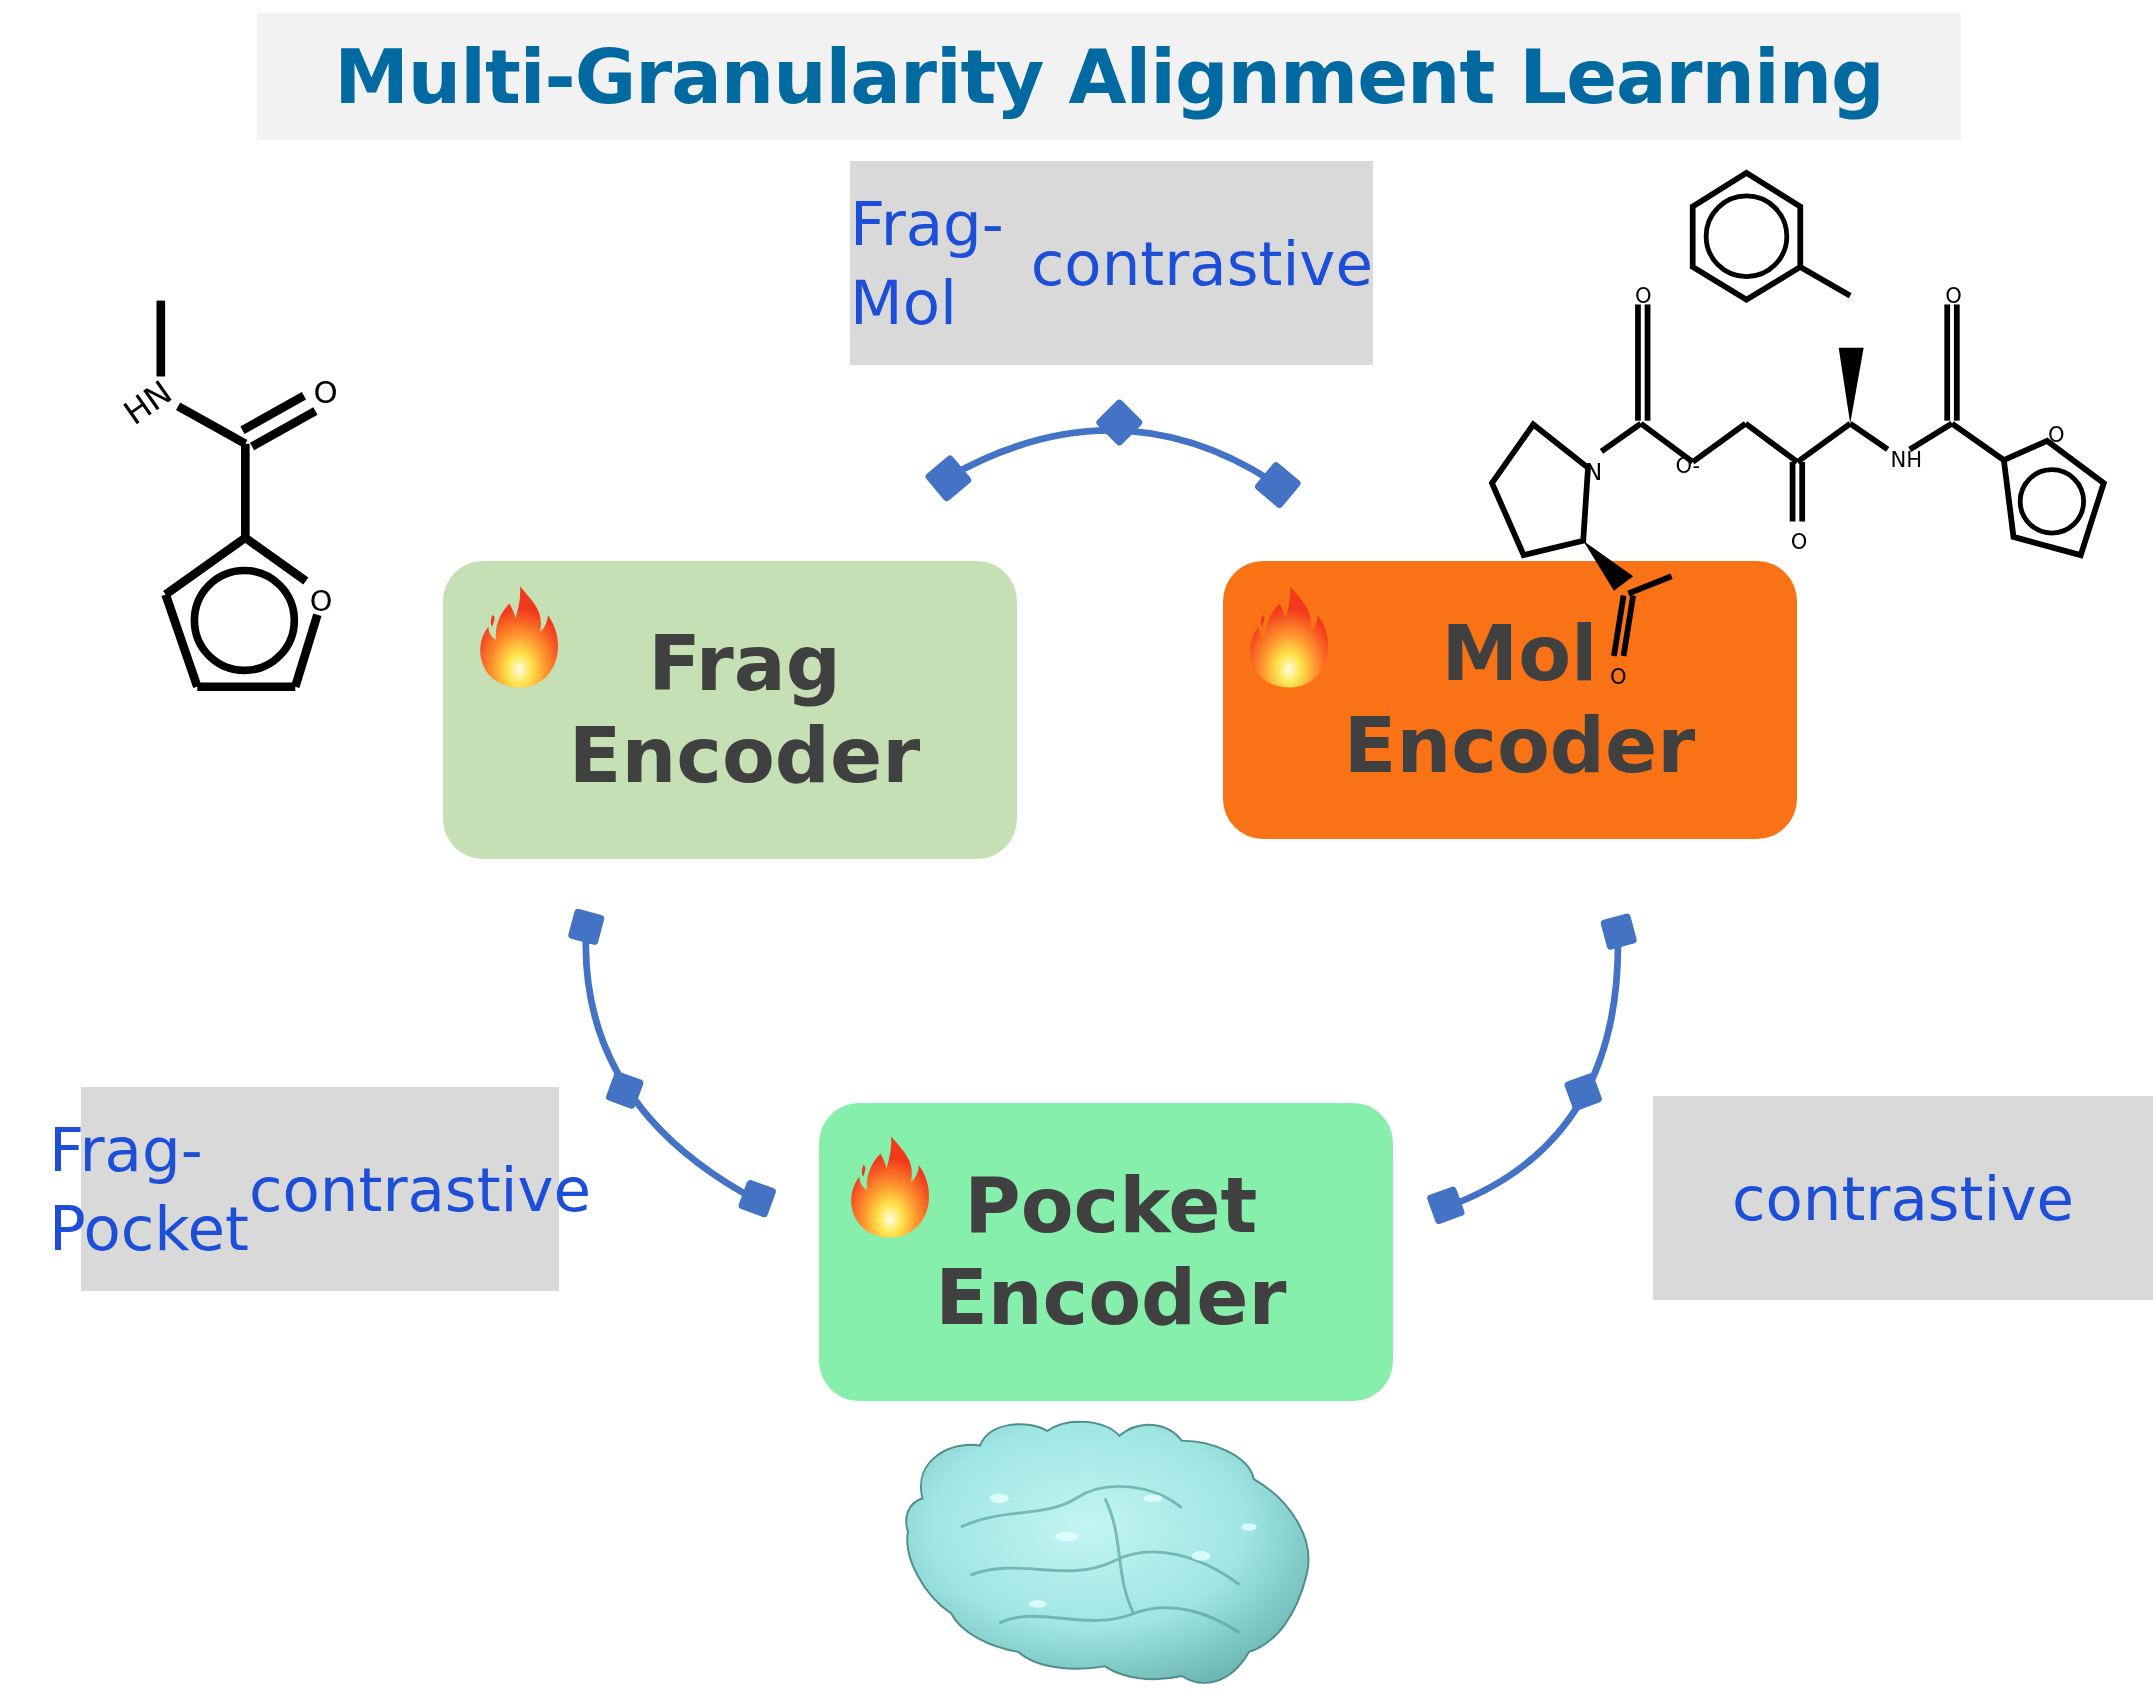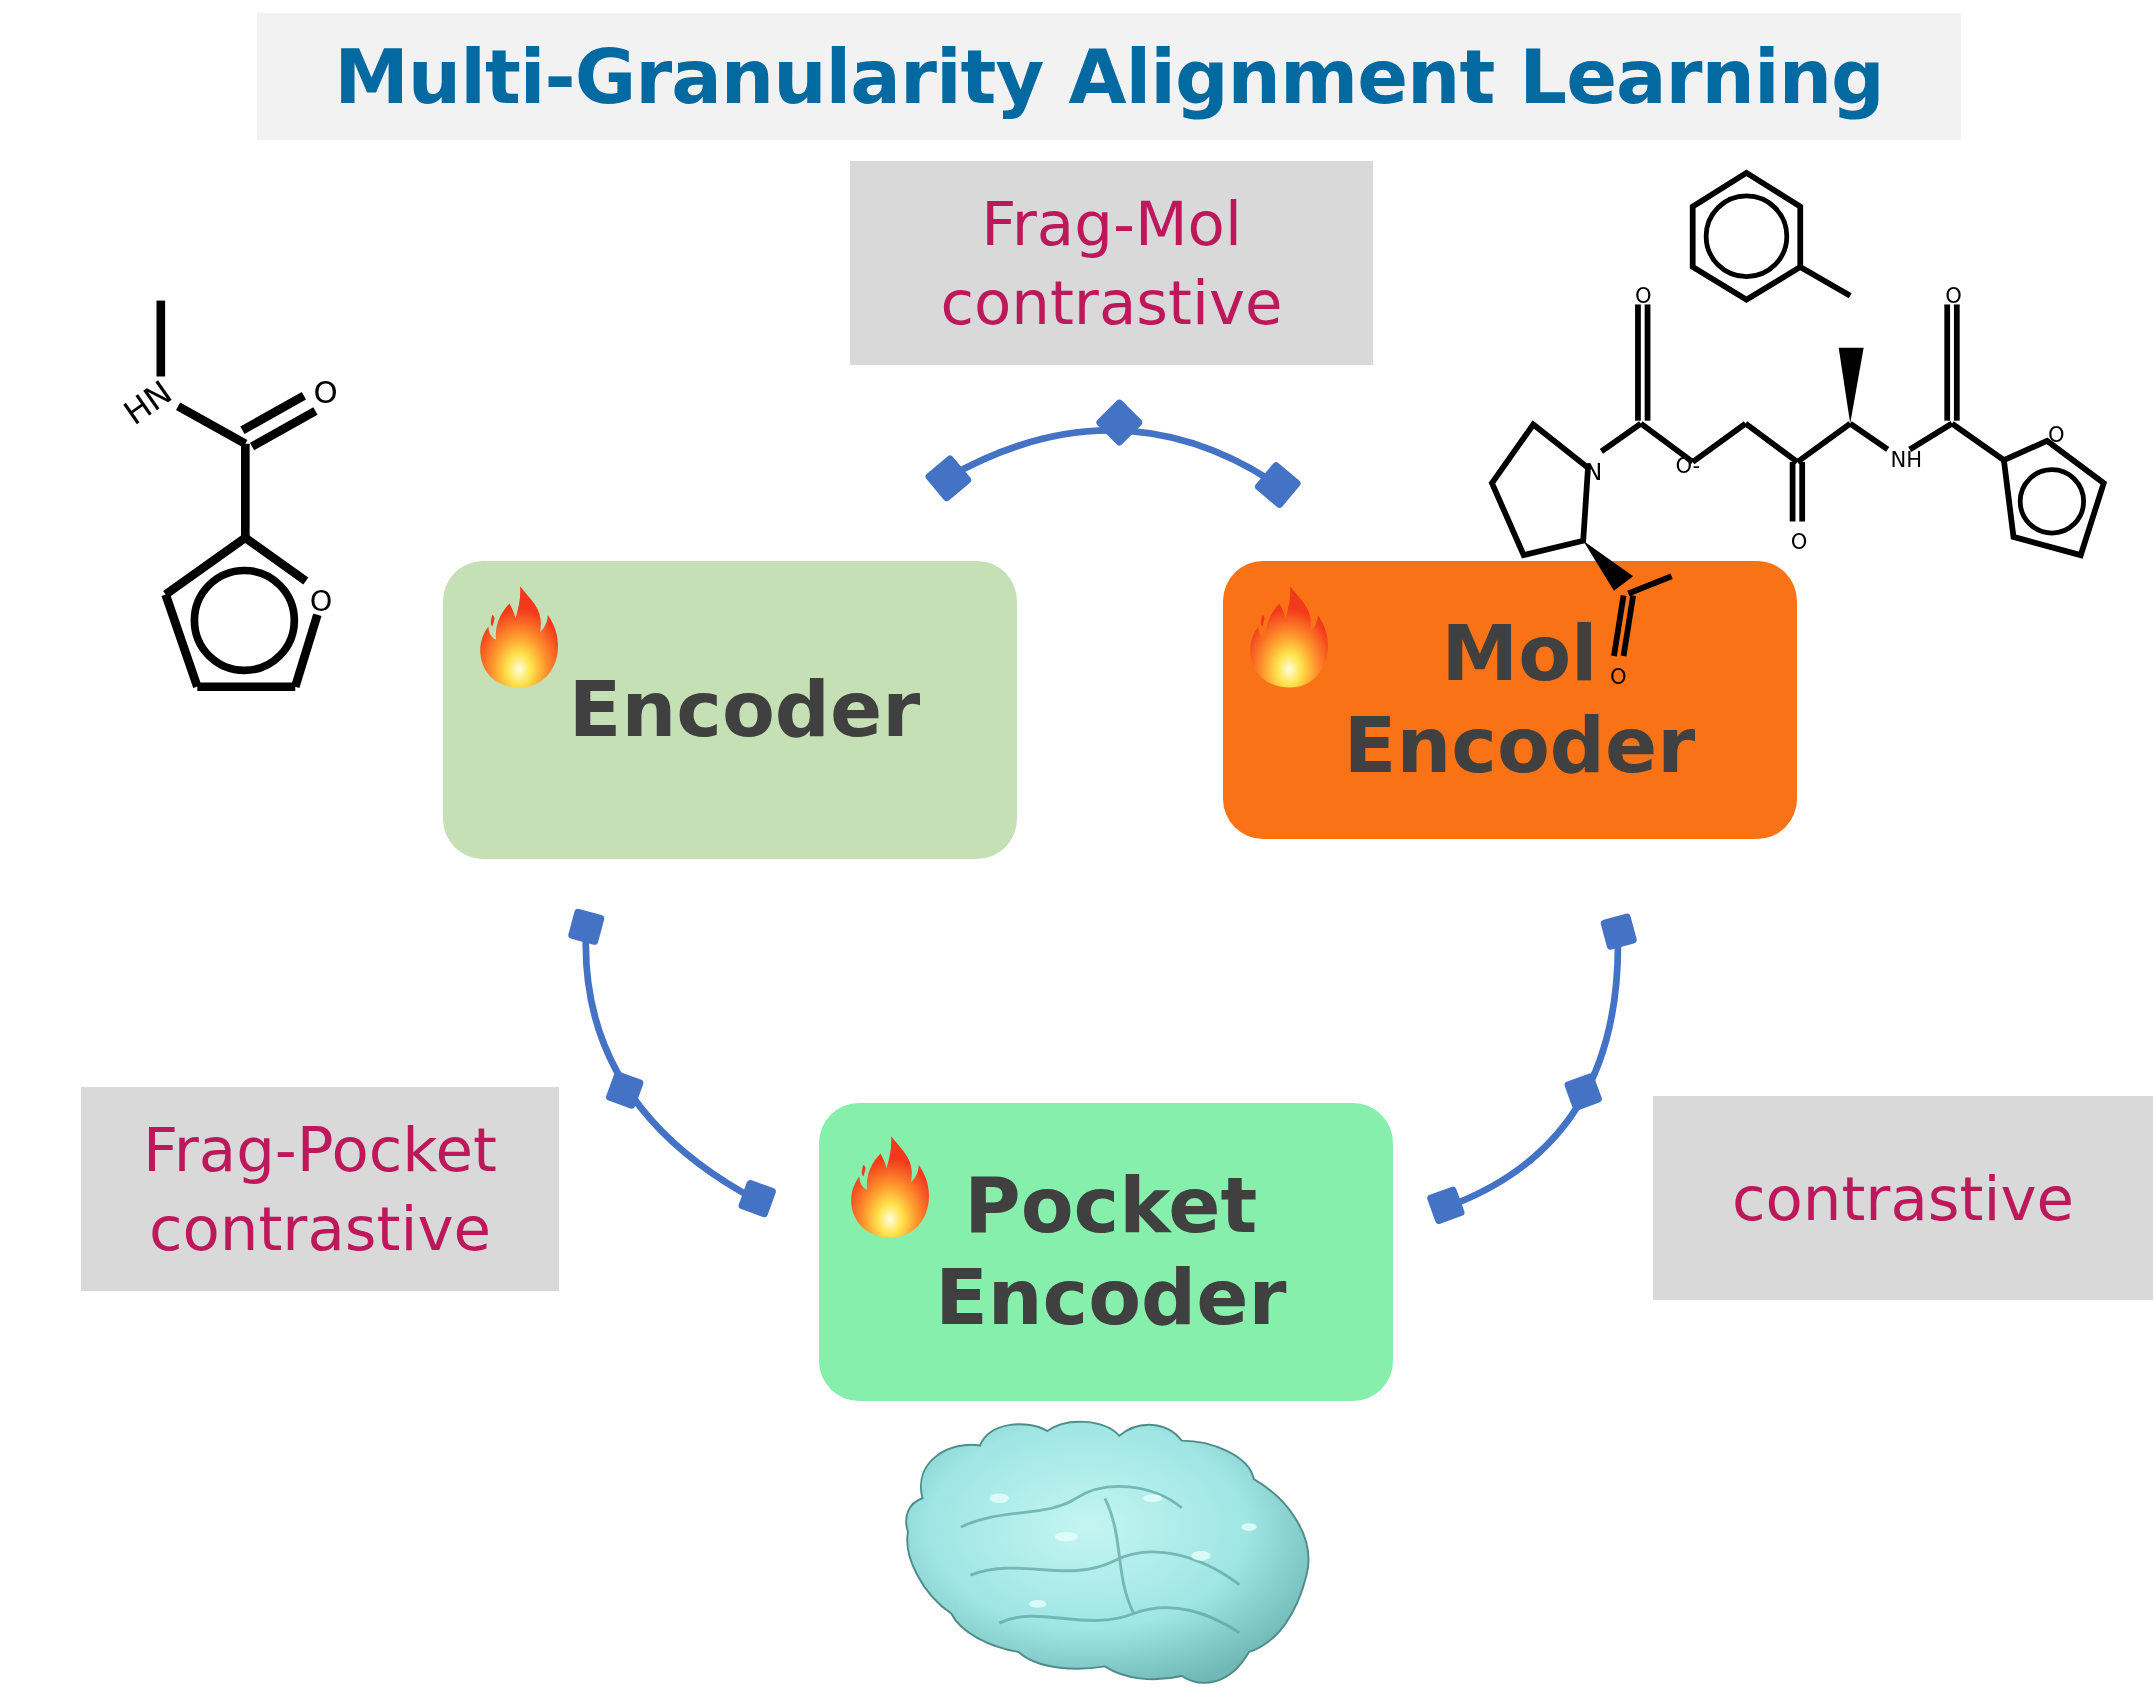--- a/index.html
+++ b/index.html
@@ -3,22 +3,22 @@
 <meta charset="utf-8">
 <style>
   html, body { margin:0; padding:0; background:#ffffff; }
   body { width:2157px; height:1699px; position:relative; overflow:hidden;
          font-family:"DejaVu Sans", "Liberation Sans", sans-serif; }
   .abs { position:absolute; }
   #title-bar { left:257px; top:13.4px; width:1704px; height:127px; background:#f2f2f2;
     display:flex; align-items:center; justify-content:center; }
   #title-bar span { font-family:"DejaVu Sans", sans-serif; font-weight:bold; font-size:75px;
     color:#0369a1; letter-spacing:-1px; }
-  .label-box { background:#d9d9d9; display:flex; flex-direction:column; align-items:center;
-    justify-content:center; color:#be185d; font-size:61px; line-height:79px;
+  .label-box { background:#d9d9d9; display:flex; align-items:center;
+    justify-content:center; color:#1d4ed8; font-size:61px; line-height:79px;
     font-family:"DejaVu Sans", sans-serif; }
   #label-frag-mol { left:850px; top:161px; width:523px; height:204px; }
   #label-frag-pocket { left:81px; top:1087px; width:478px; height:204px; }
   #label-mol-pocket { left:1653px; top:1096px; width:500px; height:204px; }
   .encoder { border-radius:40px; display:flex; flex-direction:column; align-items:center;
     justify-content:center; color:#404040; font-weight:bold; font-size:77px; line-height:92px;
     font-family:"DejaVu Sans", sans-serif; }
   #enc-frag { left:443px; top:561px; width:574px; height:298px; background:#c5e0b4; }
   #enc-mol { left:1223px; top:561px; width:574px; height:278px; background:#f97316; }
   #enc-pocket { left:819px; top:1103px; width:574px; height:298px; background:#86efac; }
@@ -58,20 +58,21 @@
         <stop offset="0" stop-color="#fffde0"></stop>
           <stop offset="0.25" stop-color="#ffe44d"></stop>
         <stop offset="0.55" stop-color="#ff9a2e"></stop>
           <stop offset="1" stop-color="#f2391c"></stop>
       </radialGradient>
     </defs>
     <path d="M45 4 C60 22 70 30 66 52 C72 46 74 40 74 34 C86 50 88 72 80 88 C72 104 58 110 45 110 C30 110 14 104 7 88 C0 72 4 56 12 46 C12 54 16 58 20 60 C18 44 26 30 34 22 C38 30 40 34 40 38 C44 26 46 14 45 4 Z" fill="url(#fg1)"></path>
     <path d="M16 34 C14 40 14 44 16 46 C18 40 20 36 16 34 Z" fill="#f2391c"></path>
   </svg>
   <div class="enc-text">
+    <span>Frag</span>
     <span>Encoder</span>
   </div>
 </div>
 
 <div id="enc-mol" class="abs encoder">
   <svg class="fire" viewBox="0 0 90 112">
     <defs>
       <radialGradient id="fg2" cx="50%" cy="82%" r="60%">
         <stop offset="0" stop-color="#fffde0"></stop>
           <stop offset="0.25" stop-color="#ffe44d"></stop>

